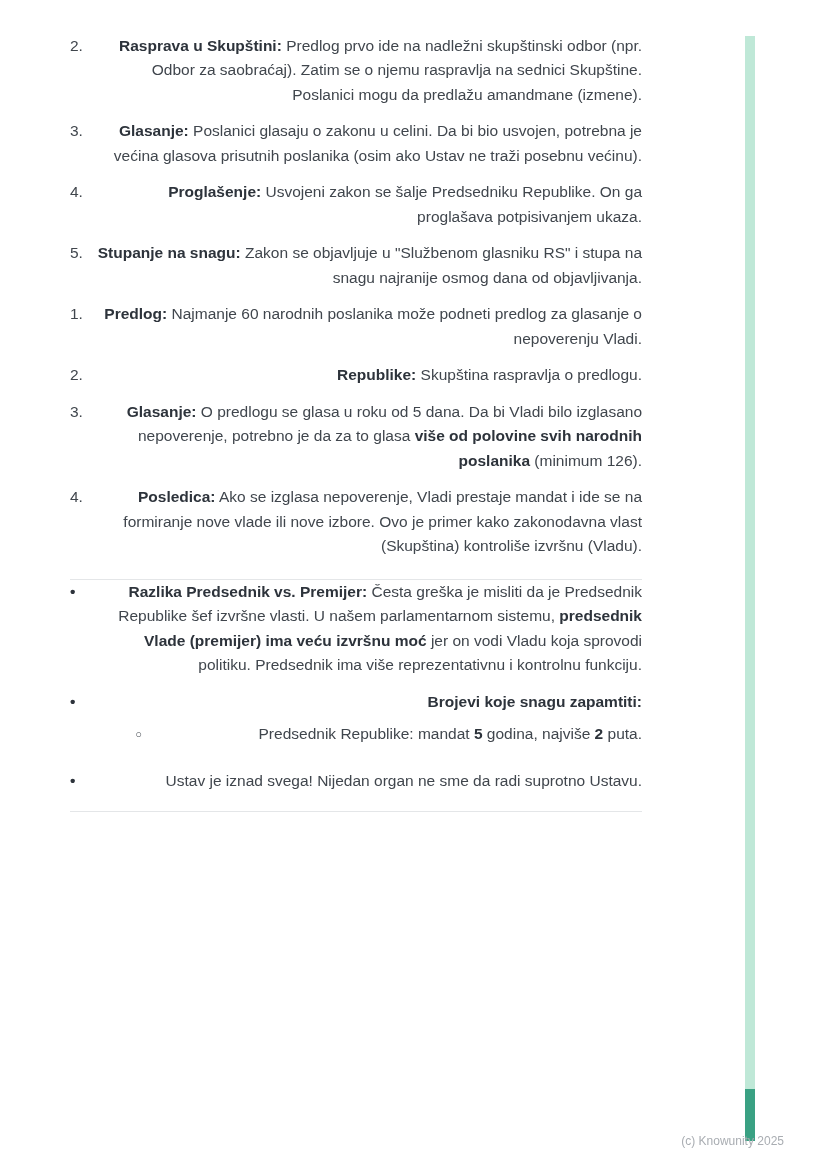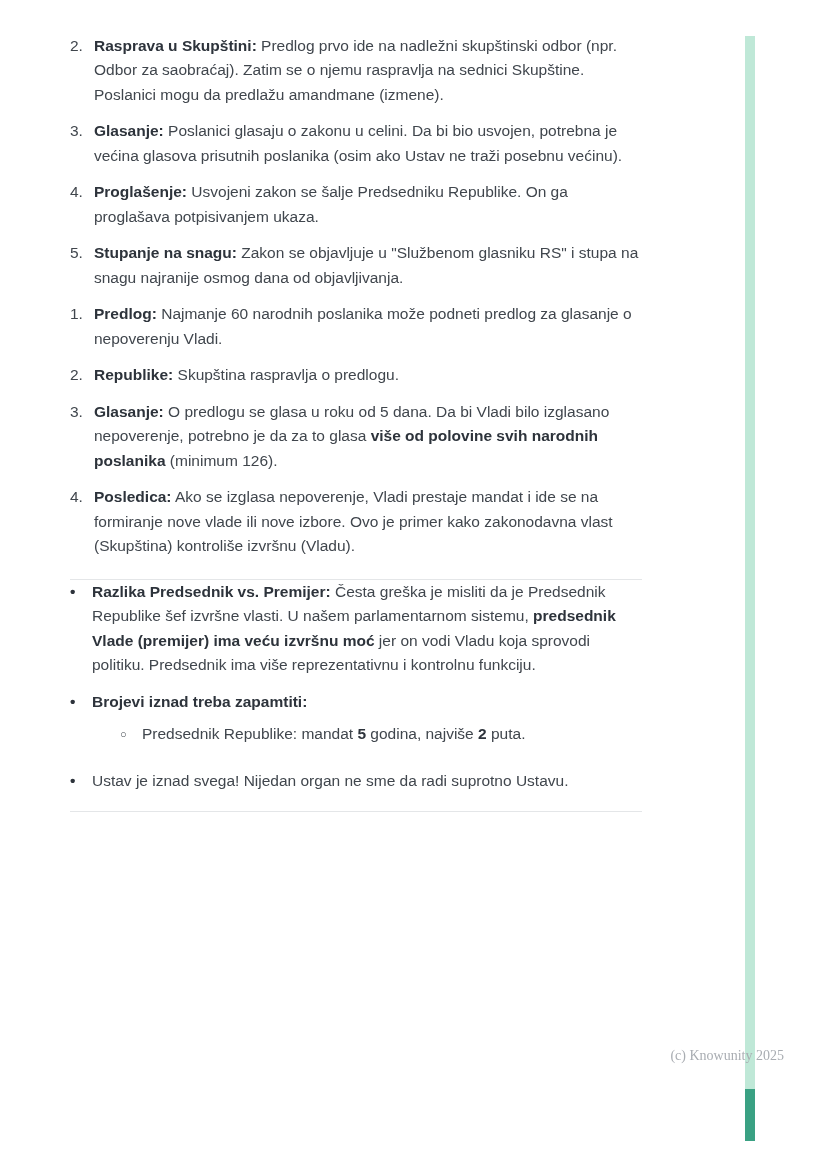--- a/index.html
+++ b/index.html
@@ -31,21 +31,21 @@
     line-height: 1.58;
   }
   b { font-weight: 700; color: var(--bold-text); }
 
   .num-list, .bullet-list { display: block; }
   .num-item, .bullet-item { display: flex; margin-bottom: 12px; }
   .num-marker {
     flex: 0 0 24px;
     color: var(--body-text);
   }
-  .item-text { flex: 1; }
+  .item-text { flex: 1; text-align: right; }
 
   .para-heading {
     font-weight: 700;
     color: var(--bold-text);
     font-size: 15.5px;
     margin: 10px 0 18px 0;
   }
 
   .divider {
     border: none;
@@ -75,26 +75,25 @@
 
   .bottom-divider {
     border: none;
     border-top: 1px solid var(--divider);
     margin: 18px 0 0 0;
     width: 100%;
   }
 
   .copyright {
     position: absolute;
-    top: 1048px;
+    top: 1134px;
     right: 44px;
-    font-size: 14px;
+    font-size: 12px;
     color: var(--footer-text);
     z-index: 3;
-    font-family: Liberation Serif, serif;
   }
 
   .scrollbar-track {
     position: absolute;
     top: 36px;
     right: 73px;
     width: 10px;
     height: 1105px;
     background: var(--scrollbar-track);
     z-index: 2;
@@ -160,21 +159,21 @@
     <div class="bullet-list">
 
       <div class="bullet-item">
         <span class="bullet-marker"></span>
         <span class="item-text"><b>Razlika Predsednik vs. Premijer:</b> Česta greška je misliti da je Predsednik Republike šef izvršne vlasti. U našem parlamentarnom sistemu, <b>predsednik Vlade (premijer) ima veću izvršnu moć</b> jer on vodi Vladu koja sprovodi politiku. Predsednik ima više reprezentativnu i kontrolnu funkciju.</span>
       </div>
 
       <div class="bullet-item">
         <span class="bullet-marker"></span>
         <span class="item-text">
-          <span><b>Brojevi iznad treba zapamtiti:</b></span>
+          <span><b>Brojevi koje snagu zapamtiti:</b></span>
           <span class="sub-list" style="display:block;">
             <span class="sub-item">
               <span class="sub-marker"></span>
               <span class="item-text">Predsednik Republike: mandat <b>5</b> godina, najviše <b>2</b> puta.</span>
             </span>
           </span>
         </span>
       </div>
 
 

